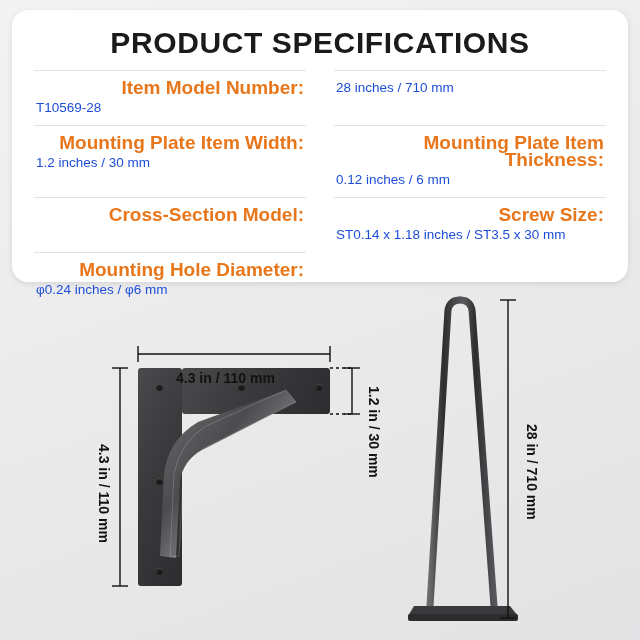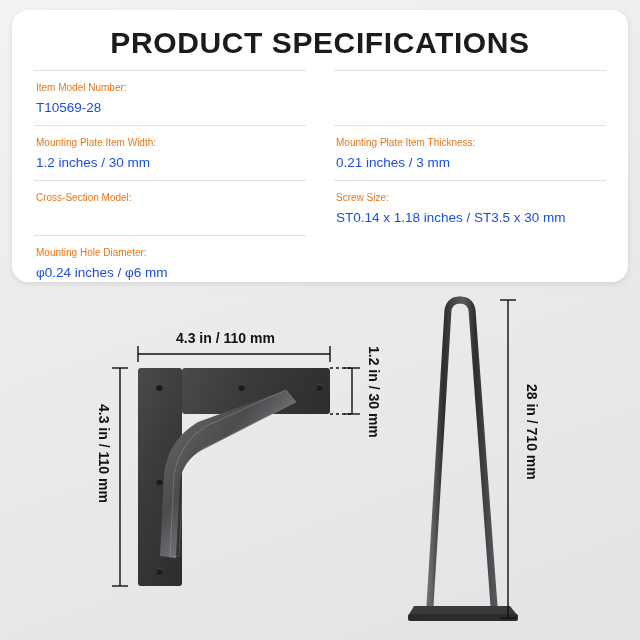--- a/index.html
+++ b/index.html
@@ -50,24 +50,25 @@
   }
   .spec-cell {
     padding: 8px 2px 9px 2px;
     border-top: 1px solid #e2e2e2;
   }
   .spec-cell.first-row {
     border-top: 1px solid #e2e2e2;
   }
   .spec-label {
     color: #e8761a;
-    font-size: 10px;
-    font-weight: normal;
+    font-size: 19px;
+    font-weight: bold;
     line-height: 17px;
     margin-bottom: 3px;
+    text-align: right;
   }
   .spec-value {
     color: #1d4ed8;
     font-size: 13.5px;
     line-height: 17px;
   }
 
   
   .product-area {
     position: absolute;
@@ -128,20 +129,21 @@
   }
 
   
   .dim-label {
     position: absolute;
     font-size: 14px;
     font-weight: bold;
     color: #111111;
     white-space: nowrap;
     font-family: "Liberation Sans", sans-serif;
+    margin-top: 40px;
   }
   .dim-vertical {
     writing-mode: vertical-rl;
     text-orientation: mixed;
   }
   .dim-top {
     left: 176px;
     top: 44px;
   }
   .dim-left {
@@ -173,30 +175,31 @@
   <div class="spec-card">
     <div class="spec-title">PRODUCT SPECIFICATIONS</div>
 
     <div class="spec-grid">
 
       <div class="spec-cell first-row">
         <div class="spec-label">Item Model Number:</div>
         <div class="spec-value">T10569-28</div>
       </div>
       <div class="spec-cell first-row">
+        <div class="spec-value">28 inches / 710 mm</div>
       </div>
 
       <div class="spec-cell">
         <div class="spec-label">Mounting Plate Item Width:</div>
         <div class="spec-value">1.2 inches / 30 mm</div>
       </div>
 
       <div class="spec-cell">
         <div class="spec-label">Mounting Plate Item Thickness:</div>
-        <div class="spec-value">0.21 inches / 3 mm</div>
+        <div class="spec-value">0.12 inches / 6 mm</div>
       </div>
       <div class="spec-cell">
         <div class="spec-label">Cross-Section Model:</div>
       </div>
 
       <div class="spec-cell">
         <div class="spec-label">Screw Size:</div>
         <div class="spec-value">ST0.14 x 1.18 inches / ST3.5 x 30 mm</div>
       </div>
       <div class="spec-cell">

